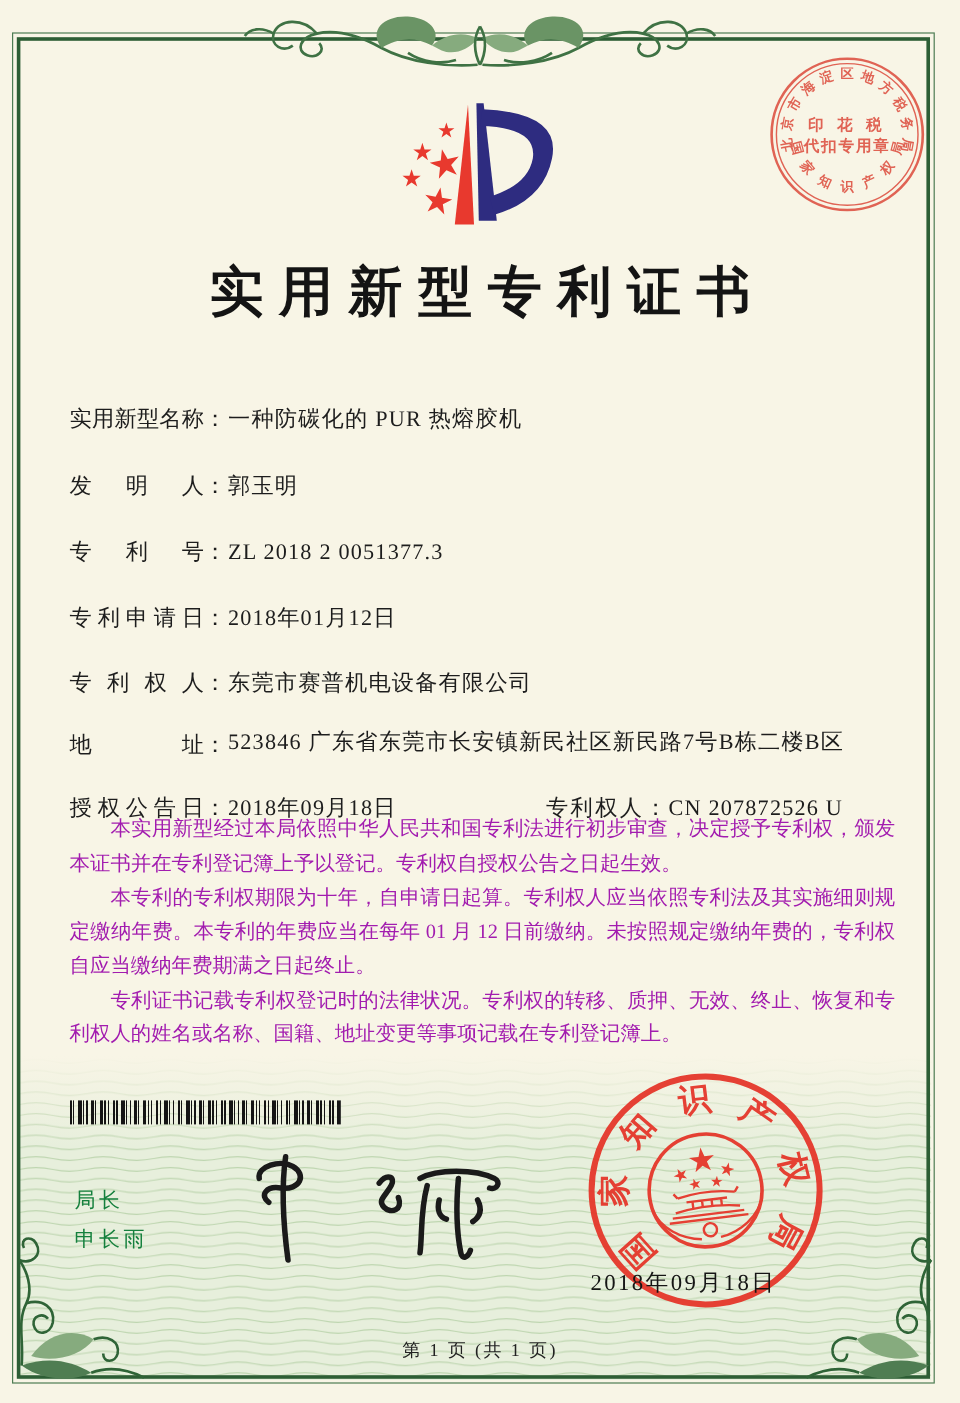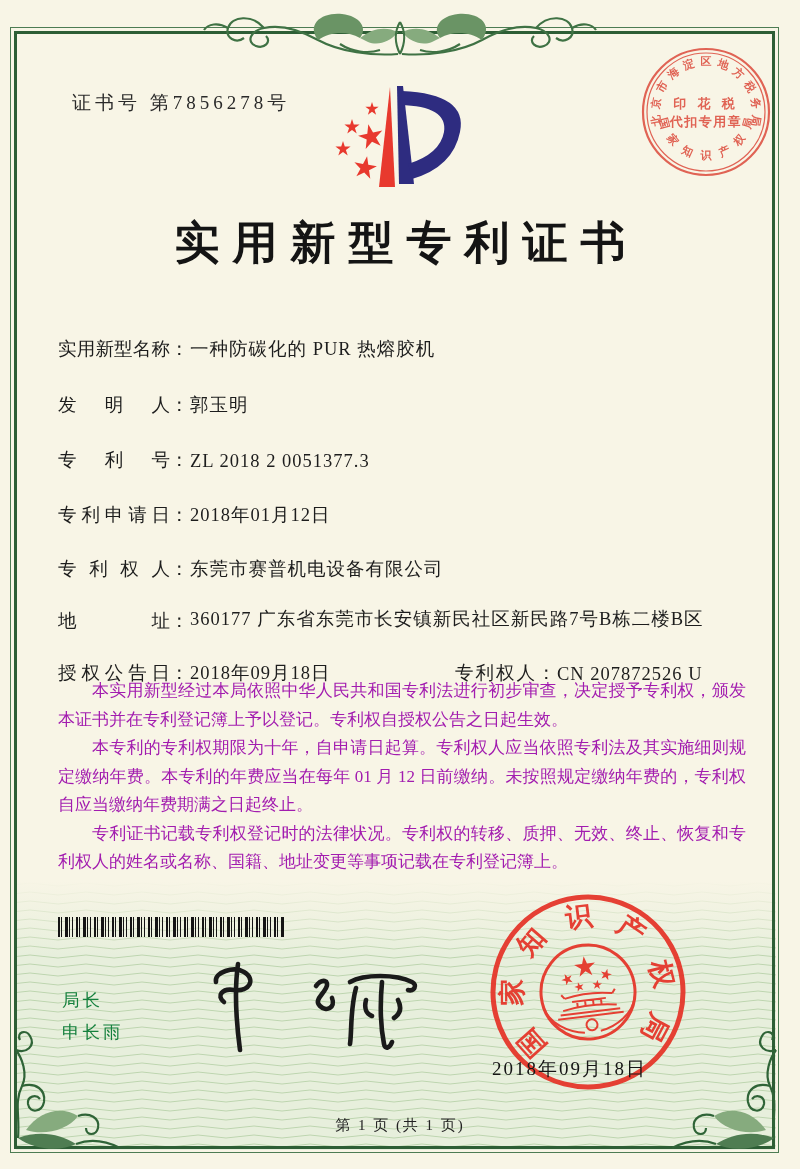--- a/index.html
+++ b/index.html
@@ -91,21 +91,20 @@
     <use href="#orn-left" transform="translate(800,0) scale(-1,1)"></use>
   </svg>
 
   <svg class="deco" style="left:0;top:1020px" width="800" height="149">
     <use href="#fl" transform="translate(16,126)"></use>
     <use href="#fl" transform="translate(776,126) scale(-1,1)"></use>
   </svg>
 
   <div class="content">
 
-    <div class="cert-no">证书号 第7856278号</div>
 
     <svg class="logo" width="180" height="135" viewBox="0 0 180 135">
       <defs>
         <path id="star5" d="M0,-1 L0.2245,-0.309 0.951,-0.309 0.363,0.118 0.588,0.809 0,0.382 -0.588,0.809 -0.363,0.118 -0.951,-0.309 -0.2245,-0.309 Z"></path>
       </defs>
       <g fill="#e8392e">
         <use href="#star5" transform="translate(60,25) scale(7)"></use>
         <use href="#star5" transform="translate(40,43) scale(8)"></use>
         <use href="#star5" transform="translate(31,65) scale(8)"></use>
         <use href="#star5" transform="translate(59,53) rotate(-12) scale(13)"></use>
@@ -174,21 +173,21 @@
       <span class="fvalue">2018年01月12日</span>
     </div>
     <div class="frow" style="top:556px">
       <span class="flabel">专利权人</span>
         <span class="fcolon">：</span>
       <span class="fvalue">东莞市赛普机电设备有限公司</span>
     </div>
     <div class="frow" style="top:606px">
       <span class="flabel">地址</span>
         <span class="fcolon">：</span>
-      <span class="fvalue addr-val">360177 广东省东莞市长安镇新民社区新民路7号B栋二楼B区</span>
+      <span class="fvalue addr-val">523846 广东省东莞市长安镇新民社区新民路7号B栋二楼B区</span>
     </div>
     <div class="frow" style="top:660px">
       <span class="flabel">授权公告日</span>
         <span class="fcolon">：</span>
       <span class="fvalue">2018年09月18日</span>
     </div>
     <div class="frow" style="top:660px;left:455px">
       <span style="letter-spacing:2px">专利权人</span>
         <span class="fcolon">：</span>
       <span class="fvalue">CN 207872526 U</span>

